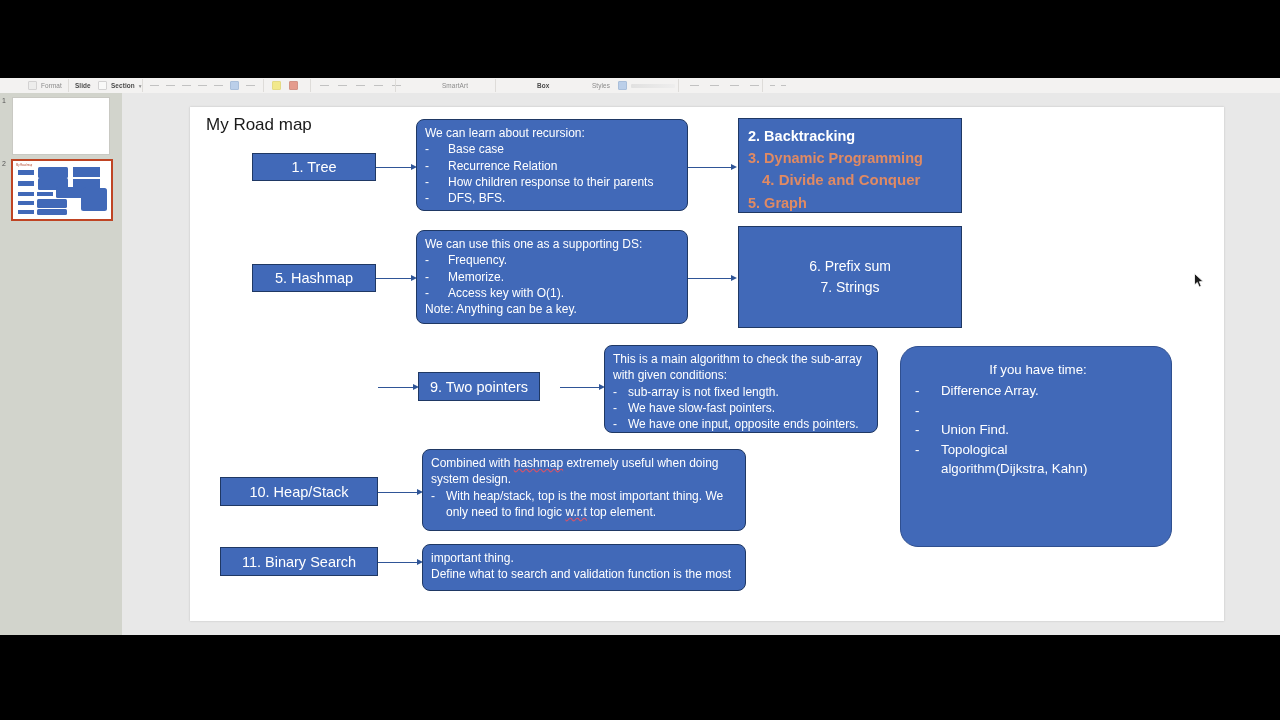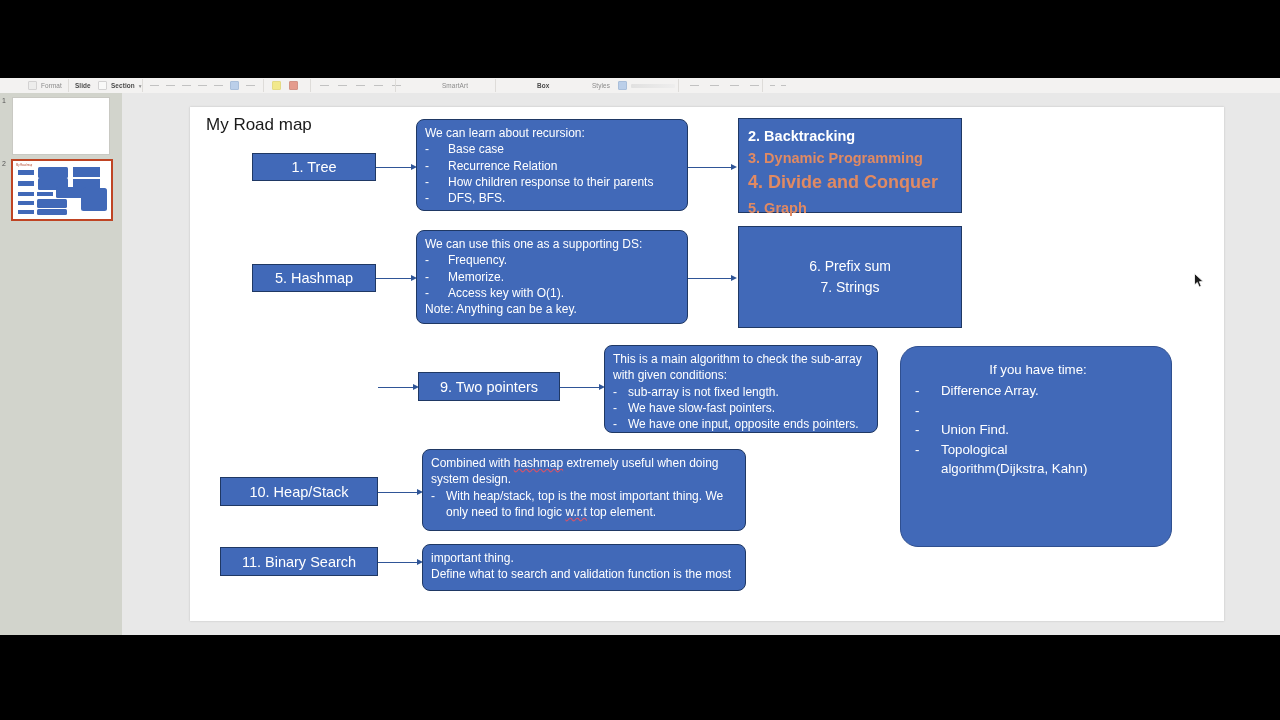--- a/index.html
+++ b/index.html
@@ -247,21 +247,21 @@
           </div>
         </div>
 
         <div class="conn" style="left:498px;top:60px;width:46px;"></div>
         <div class="arrow-head" style="left:541px;top:56.5px;"></div>
 
         <div class="node rect" style="left:548px;top:11px;width:224px;height:95px;">
           <div style="padding:6px 0 0 9px;font-weight:bold;">
             <div style="font-size:14.5px;line-height:1.53;">2. Backtracking</div>
             <div class="dimmed" style="font-size:14.5px;line-height:1.53;">3. Dynamic Programming</div>
-            <div class="dimmed" style="font-size:18px;line-height:1.53;">4. Divide and Conquer</div>
+            <div class="dimmed" style="font-size:15px;line-height:1.53;margin-left:14px;">4. Divide and Conquer</div>
             <div class="dimmed" style="font-size:14.5px;line-height:1.53;">5. Graph</div>
           </div>
         </div>
 
         <div class="node rect" style="left:62px;top:157px;width:124px;height:28px;">
           <div class="node-title">5. Hashmap</div>
         </div>
         <div class="conn" style="left:186px;top:171px;width:38px;"></div>
         <div class="arrow-head" style="left:221px;top:167.5px;"></div>
 
@@ -290,21 +290,21 @@
         <div class="node rect" style="left:548px;top:119px;width:224px;height:102px;display:flex;align-items:center;justify-content:center;">
           <div>
             <div class="stack-line">6. Prefix sum</div>
             <div class="stack-line">7. Strings</div>
           </div>
         </div>
 
         <div class="conn" style="left:188px;top:280px;width:38px;"></div>
         <div class="arrow-head" style="left:223px;top:276.5px;"></div>
 
-        <div class="node rect" style="left:228px;top:265px;width:142px;height:29px;">
+        <div class="node rect" style="left:228px;top:265px;width:122px;height:29px;">
           <div class="node-title">9. Two pointers</div>
         </div>
         <div class="conn" style="left:370px;top:280px;width:42px;"></div>
         <div class="arrow-head" style="left:409px;top:276.5px;"></div>
 
         <div class="node round" style="left:414px;top:238px;width:274px;height:88px;">
           <div class="node-body">
             <p class="plain">This is a main algorithm to check the sub-array</p>
             <p class="plain">with given conditions:</p>
             <p class="bul">

